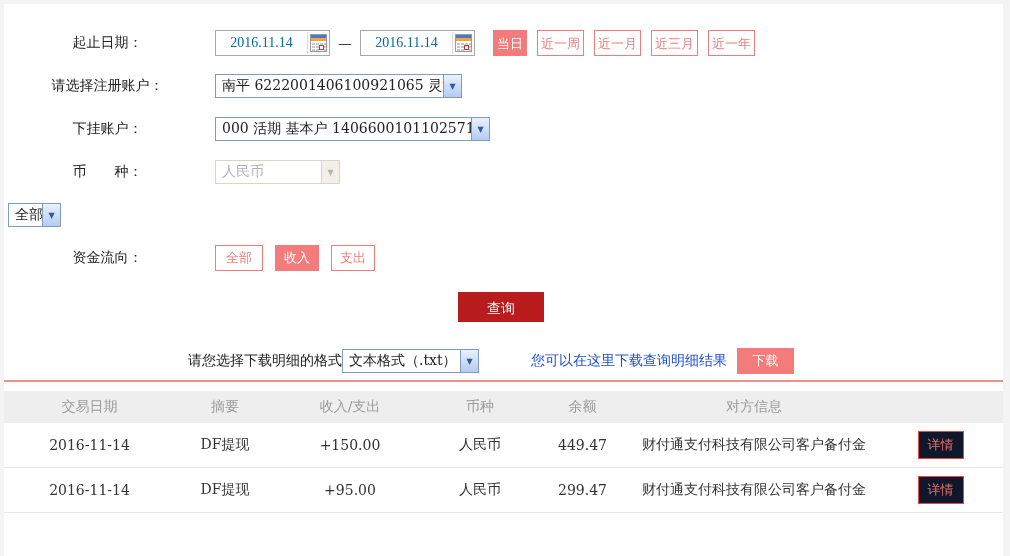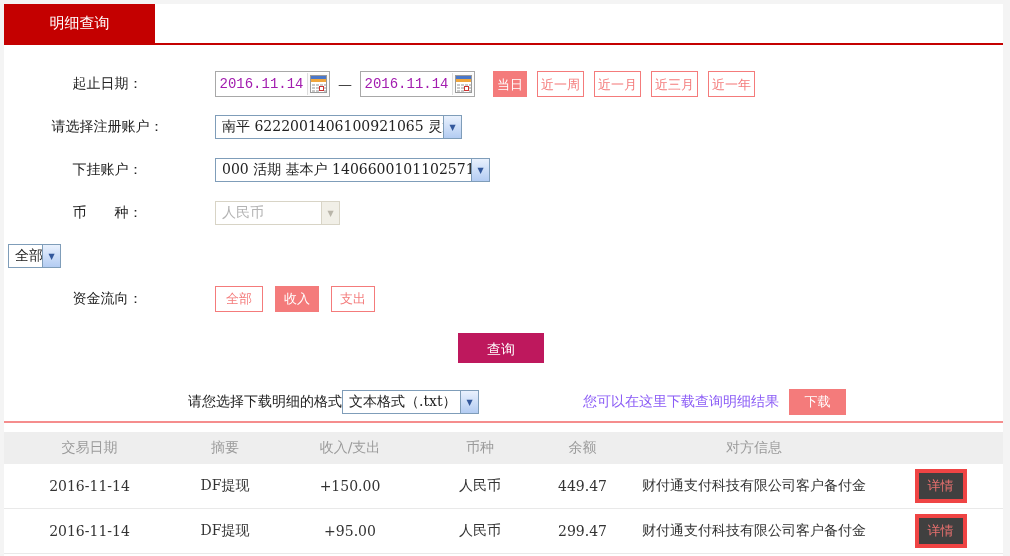--- a/index.html
+++ b/index.html
@@ -15,22 +15,22 @@
   .tab{display:inline-block;width:151px;height:39px;line-height:39px;text-align:center;
        background:#c40000;color:#fff;font-size:15px;cursor:pointer}
 
   
   .form{margin-top:26px}
   .frow{display:flex;align-items:center;height:26px;margin-bottom:17px}
   .flabel{width:207px;flex:none;text-align:center;font-size:14px;color:#222;white-space:nowrap}
 
   .dateinput{display:flex;align-items:center;width:113px;height:24px;border:1px solid #a8a8a8;
              background:#fff;margin-left:4px}
-  .dateinput .dval{flex:1;text-align:center;font-family:Liberation Mono, monospace;
-                   font-size:14px;color:#a21caf}
+  .dateinput .dval{flex:1;text-align:center;font-family:Liberation Serif, serif;
+                   font-size:14px;color:#0369a1}
   .calbtn{width:21px;height:22px;flex:none;display:flex;align-items:center;justify-content:center;
           background:#fbfbfb;border-left:1px solid #ddd;cursor:pointer}
   .dash{margin:0 8px;color:#444;font-size:14px}
 
   .qbtn{margin-left:10px;min-width:44px;height:26px;line-height:26px;text-align:center;
         font-size:13px;border:1px solid #f47b7b;color:#f47b7b;background:#fff;cursor:pointer;
         box-sizing:border-box;padding:0 3px}
   .qbtn.first{margin-left:18px}
   .qbtn.active{background:#f47b7b;color:#fff;min-width:32px}
 
@@ -46,50 +46,47 @@
   .xpsel.disabled .selarrow{background:#f1efe7;color:#b9b5a9;border-left-color:#d8d4c6}
   .w-reg{width:247px}.w-sub{width:275px}.w-cur{width:125px}.w-biz{width:53px}.w-fmt{width:137px;margin-left:0}
 
   .fbtn{margin-right:12px;width:48px;height:26px;line-height:24px;text-align:center;font-size:13px;
         border:1px solid #f47b7b;color:#f47b7b;background:#fff;cursor:pointer;box-sizing:border-box}
   .fbtn.mid,.fbtn.last{width:44px}
   .fbtn.first{margin-left:4px}
   .fbtn.active{background:#f47b7b;color:#fff}
 
   .query-btn{display:block;margin:21px 0 0 454px;width:86px;height:30px;line-height:30px;
-             text-align:center;background:#be185d;color:#fff;font-size:14px;border:0;cursor:pointer}
+             text-align:center;background:#b91c1c;color:#fff;font-size:14px;border:0;cursor:pointer}
 
   
   .dlrow{display:flex;align-items:center;height:26px;margin-top:26px}
   .dl-label{margin-left:184px;font-size:14px;color:#222;white-space:nowrap}
-  .dl-hint{margin-left:104px;font-size:14px;color:#8b5cf6;white-space:nowrap}
+  .dl-hint{margin-left:52px;font-size:14px;color:#1d4ed8;white-space:nowrap}
   .dl-btn{margin-left:10px;width:57px;height:26px;line-height:26px;text-align:center;
           background:#f47b7b;color:#fff;font-size:13px;cursor:pointer}
 
   .separator{margin-top:6px;border-top:2px solid #f58d8d;height:0}
 
   
   table.dtable{width:100%;border-collapse:collapse;table-layout:fixed;margin-top:9px}
   .dtable thead tr{background:#eeeeee;height:32px}
   .dtable th{font-weight:normal;color:#9b9b9b;font-size:14px;text-align:center}
   .dtable td{height:42px;border-bottom:1px solid #e9e9e9;text-align:center;font-size:14px;
              color:#333;white-space:nowrap;overflow:hidden}
   .num{font-family:"DejaVu Serif","Liberation Serif",serif}
   .amount{color:#c40000}
-  .detail-btn{display:inline-block;border:4px solid #ef4444;color:#e9706e;font-size:13px;
-              padding:4px 9px;background:#404040;cursor:pointer}
+  .detail-btn{display:inline-block;border:1px solid #ef4444;color:#e9706e;font-size:13px;
+              padding:4px 9px;background:#0f172a;cursor:pointer}
 </style>
 </head>
 <body>
 
 <div class="panel">
 
-  <div class="tabbar">
-    <div class="tab">明细查询</div>
-  </div>
 
   <div class="form">
 
     <div class="frow">
       <div class="flabel">起止日期：</div>
       <div class="dateinput">
         <span class="dval">2016.11.14</span>
         <span class="calbtn">
           <svg width="17" height="18" viewBox="0 0 17 18">
             <rect x="0.5" y="0.5" width="16" height="17" fill="#ffffff" stroke="#9a9a9a"></rect>

